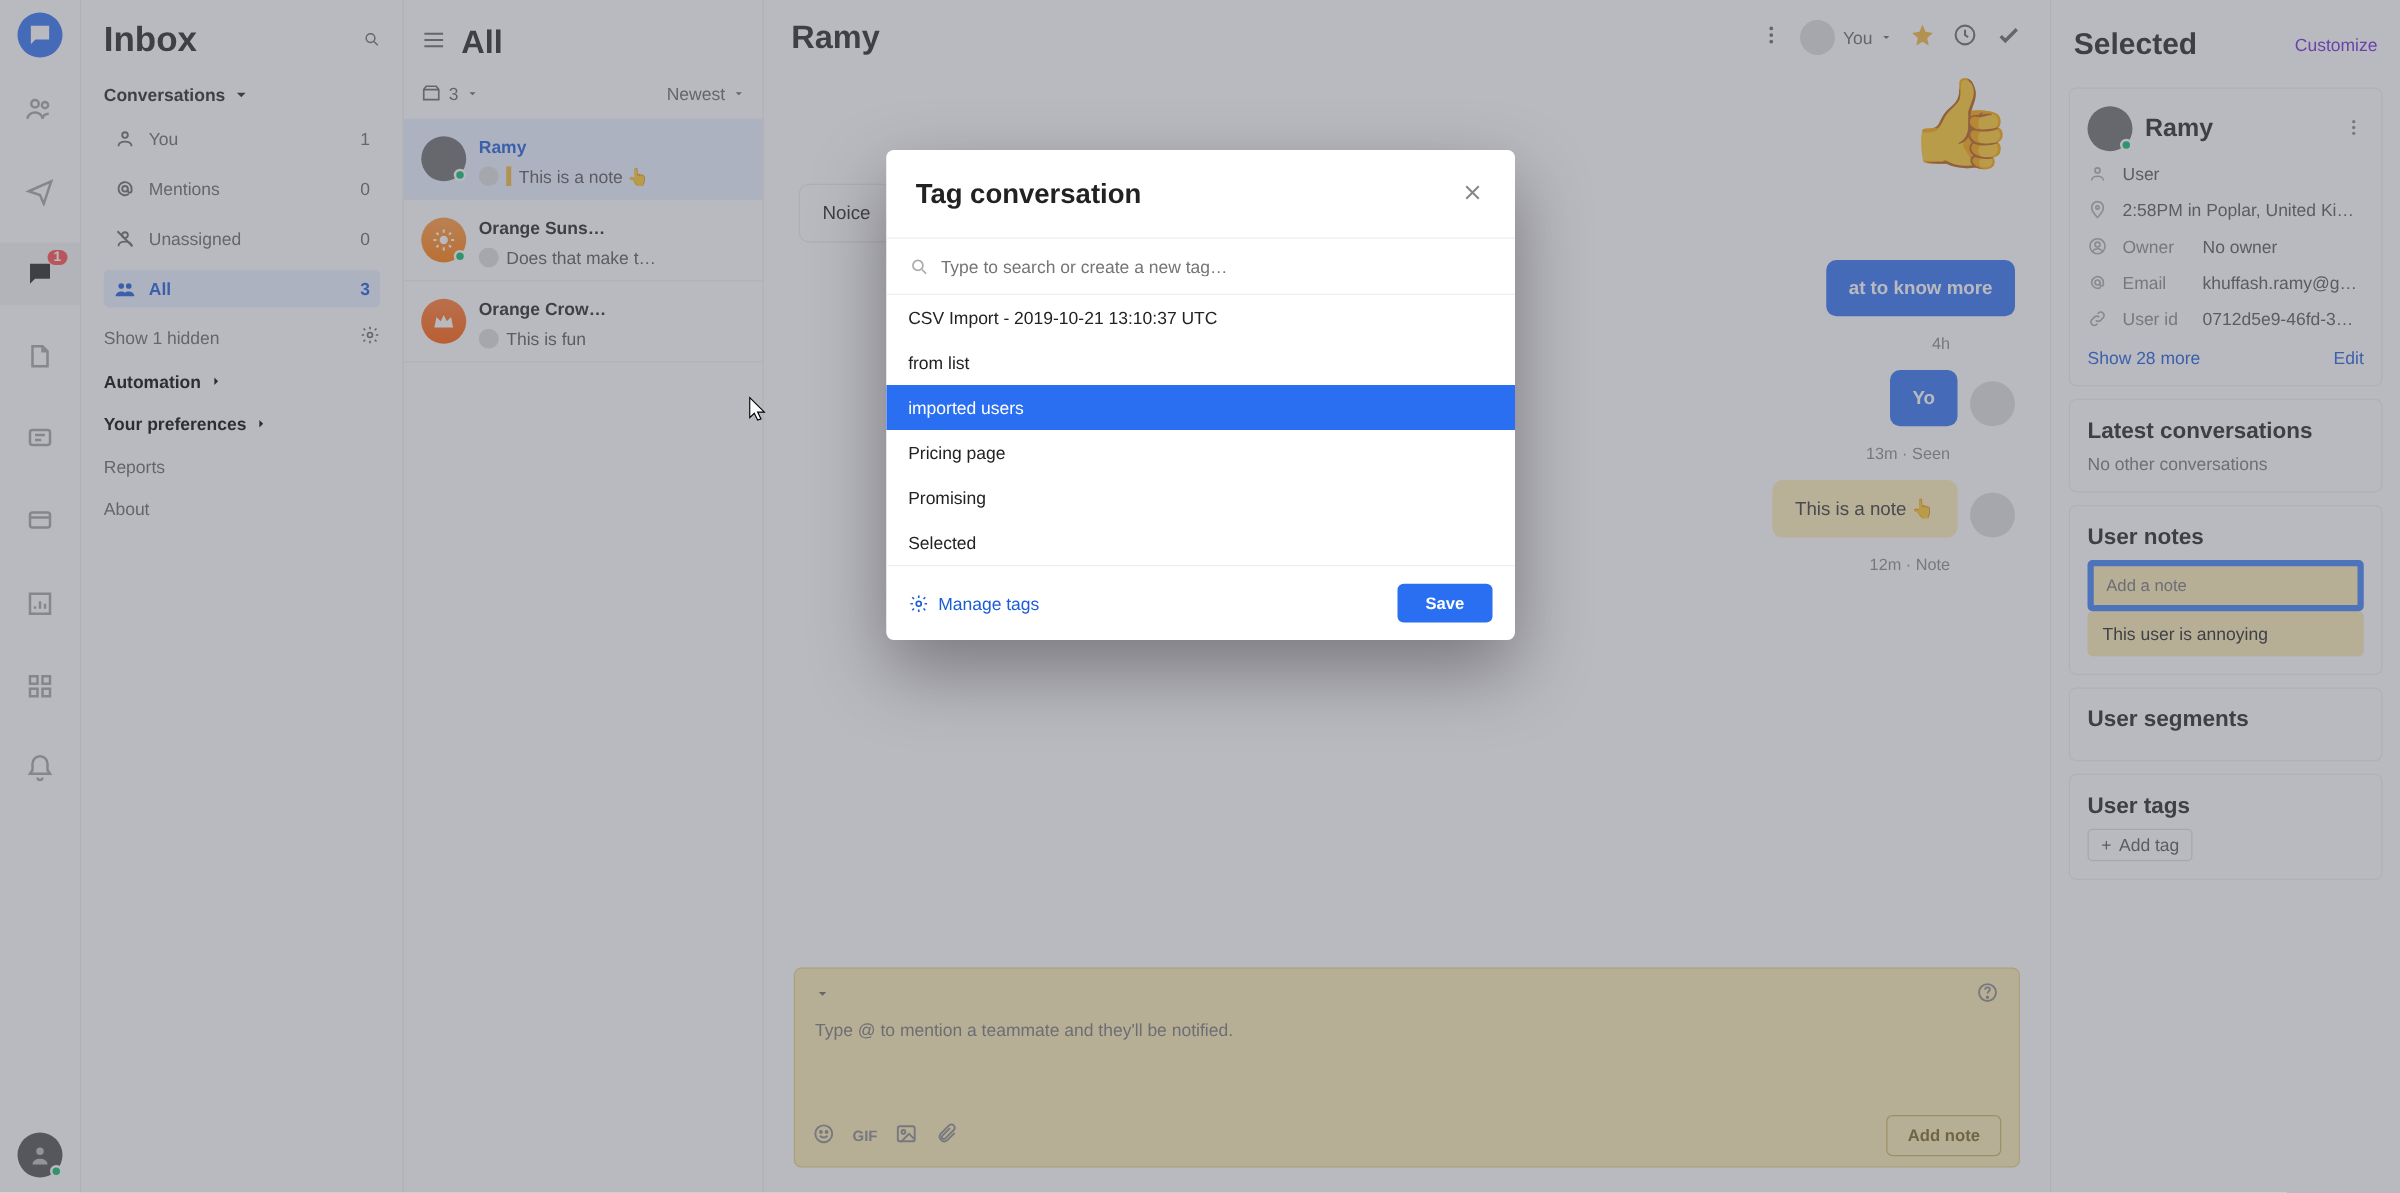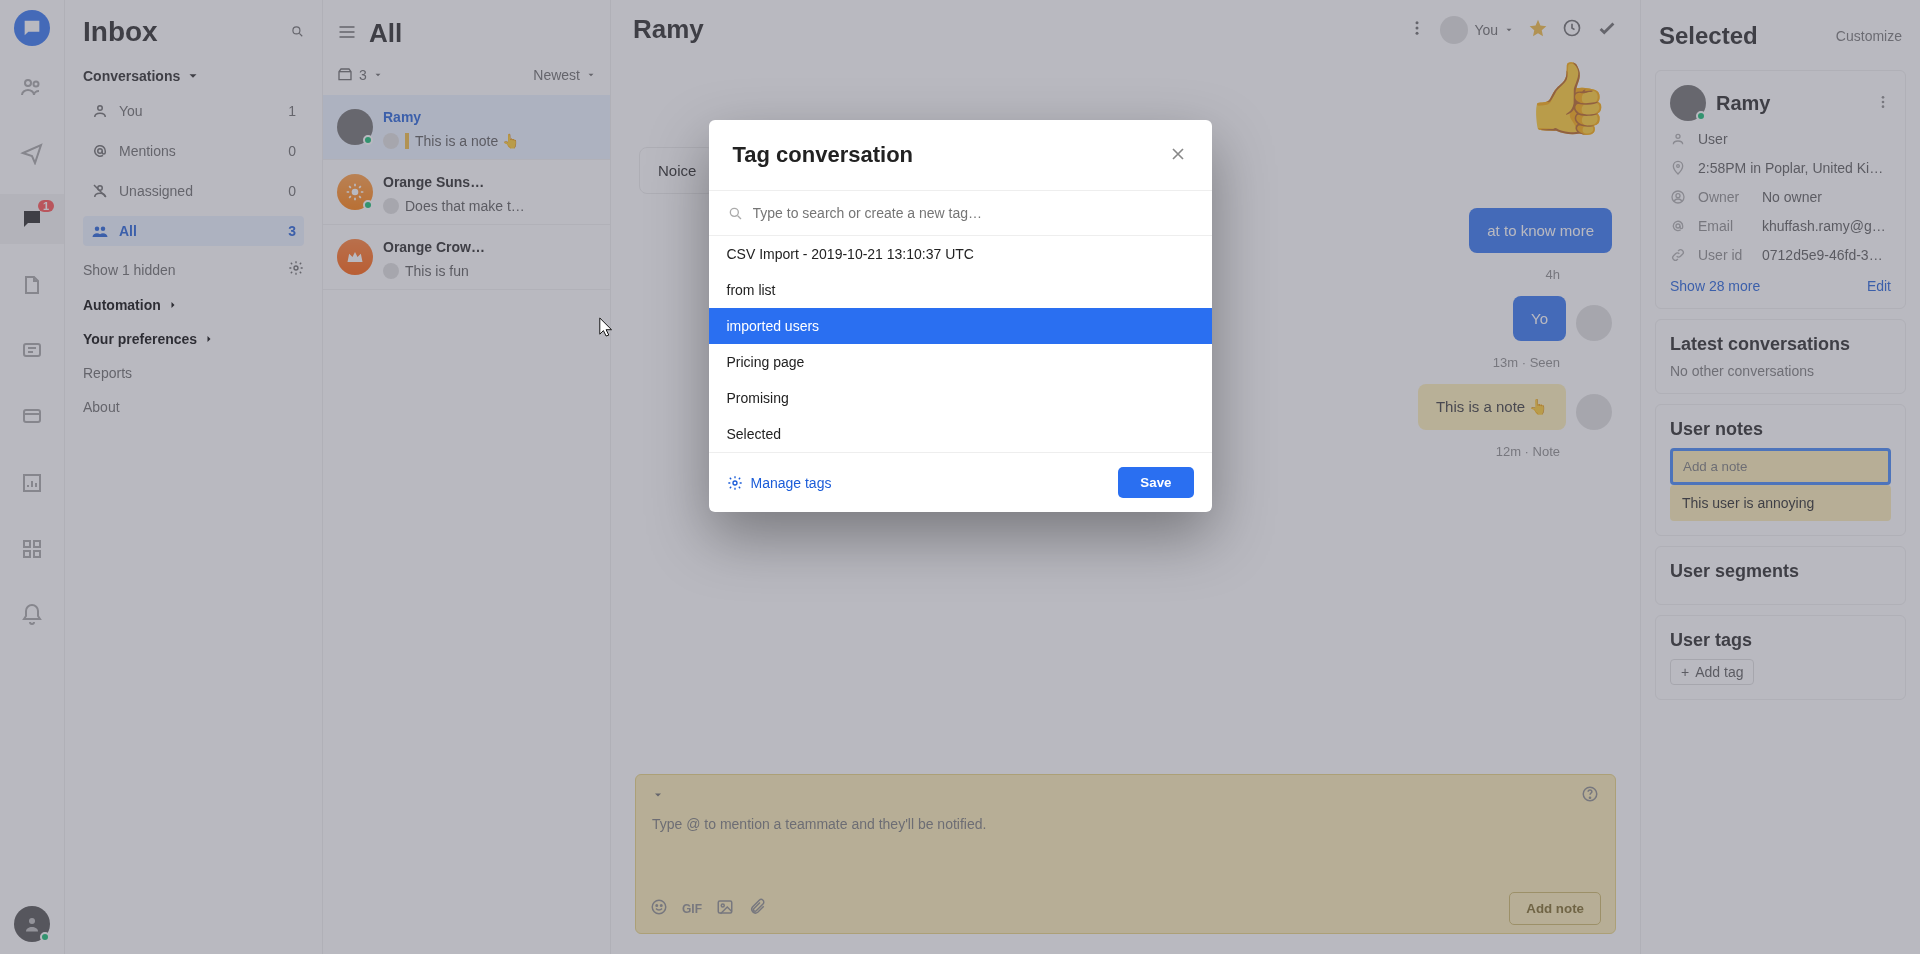--- a/index.html
+++ b/index.html
@@ -163,21 +163,21 @@
   .msg-row { display:flex; gap:10px; align-items:flex-end; }
   .msg-row.right { justify-content:flex-end; }
   .bubble {
     max-width: 520px;
     border-radius: 8px;
     padding: 14px 18px;
     font-size: 15px;
     background:#fff;
     border:1px solid #ececec;
   }
-  .bubble.blue { background:#2a6ff1; color:#fff; border:none; }
+  .bubble.blue { background:#2a6ff1; color:#fff; border:none;font-weight:bold; }
   .bubble.note { background:#fdeeb5; border:none; color:#333; }
   .meta { font-size:13px; color:#888; text-align:right; padding-right: 52px; }
   .big-emoji { font-size:70px; line-height:1; }
   .msg-av { width:36px; height:36px; border-radius:50%; background:#ddd; }
 
   .composer {
     margin: 14px 24px 20px 24px;
     background:#fbecb2;
     border:1px solid #e7d27a;
     border-radius: 6px;
@@ -203,42 +203,42 @@
   }
 
   .details {
     width: 280px;
     border-left: 1px solid #eee;
     display:flex; flex-direction:column;
     overflow:hidden;
   }
   .details .top { display:flex; align-items:center; justify-content:space-between; padding:22px 18px 10px 18px;}
   .details h2 { font-size:24px; font-weight:700; }
-  .details .customize { color:#737373; }
+  .details .customize { color:#6d28d9; }
   .details .card {
     margin: 10px 14px 0 14px;
     border:1px solid #eee; border-radius:6px;
     padding: 14px;
   }
   .details .user-head { display:flex; align-items:center; gap:10px; }
   .details .user-head .av { width:36px; height:36px; border-radius:50%; background:#6b6b6b; position:relative; }
   .details .user-head .av .presence {
     width:10px; height:10px; border-radius:50%; background:#0abb6c;
     border:2px solid #fff; position:absolute; bottom:0; right:0;
   }
   .details .user-head .name { font-size:20px; font-weight:700; flex:1; }
   .details .kv { display:flex; gap:8px; margin-top:10px; color:#555; }
   .details .kv .k { width:20px; color:#aaa; flex:0 0 20px; }
   .details .kv .lbl { color:#888; width:56px; flex:0 0 56px; }
   .details .kv .v { overflow:hidden; text-overflow:ellipsis; white-space:nowrap; }
   .details .show-more-row { display:flex; align-items:center; justify-content:space-between; margin-top:12px; }
   .details .show-more-row a { color:#1b5cd8; text-decoration:none; }
   .details .section-title { font-size:18px; font-weight:700; margin-bottom:8px; }
   .details .note-input {
-    width:100%; border:3px solid #3b82f6; background:#fbecb2;
+    width:100%; border:5px solid #3b82f6; background:#fbecb2;
     border-radius:4px; padding:8px 10px; color:#888;
   }
   .details .note-display {
     margin-top:0; background:#fbecb2;
     border-radius:4px; padding:10px 12px;
   }
   .details .add-tag-btn {
     display:inline-flex; align-items:center; gap:6px;
     border:1px solid #ddd; border-radius:4px; padding:4px 10px; color:#555;
   }

